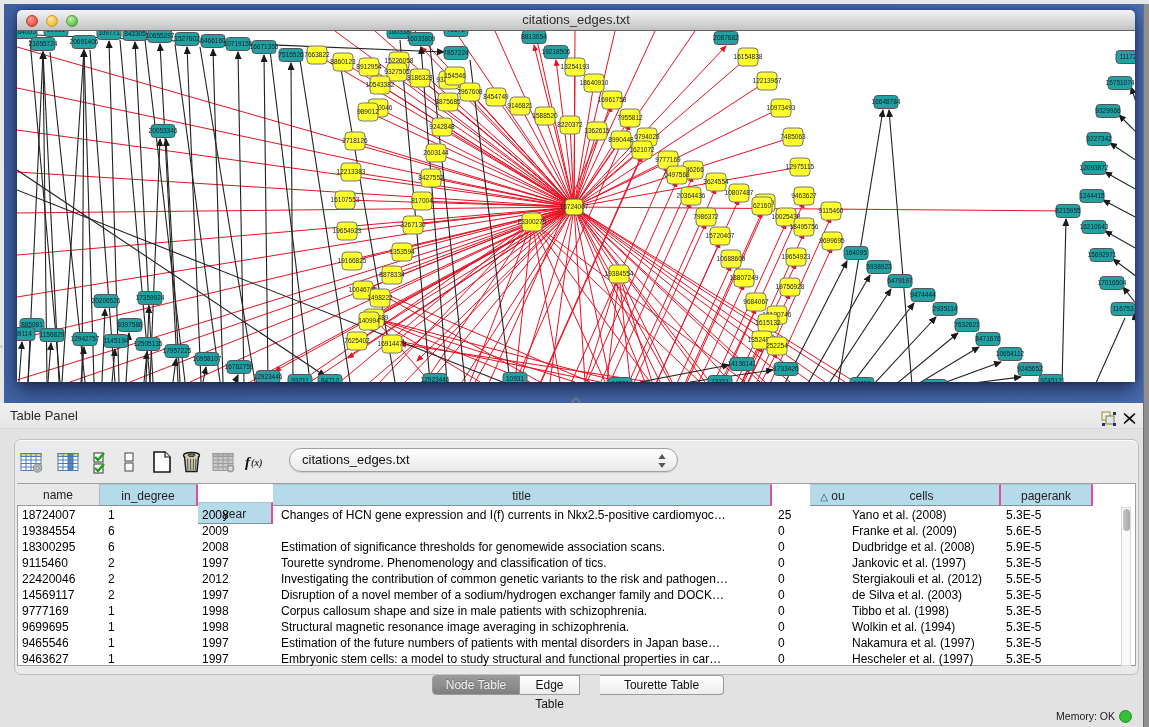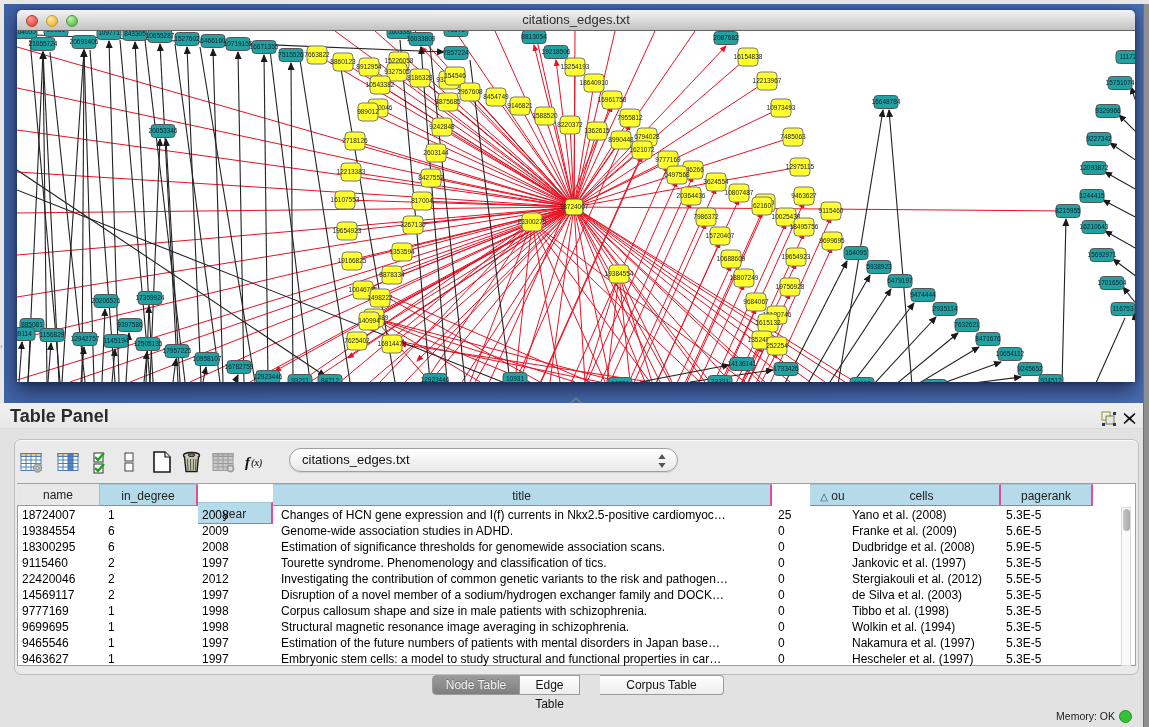--- a/index.html
+++ b/index.html
@@ -13,21 +13,21 @@
   background:linear-gradient(#f3f3f3,#cfcfcf 75%,#c2c2c2);
   border-bottom:1px solid #636363; border-radius:5px 5px 0 0;
   font-size:13px; color:#2e2e2e; text-align:center; line-height:20px; }
 .light { position:absolute; top:4.5px; width:12px; height:12px; border-radius:50%; }
 #titlebar .r { left:9px; background:radial-gradient(circle at 35% 30%, #ff9c92, #ec5b4e 60%, #c83c30); border:1px solid #b53d31;}
 #titlebar .y { left:29px; }
 #titlebar .g { left:49px; background:radial-gradient(circle at 35% 30%, #c5f0b0, #6cc958 60%, #47a233); border:1px solid #4f9e3d;}
 #canvas { position:absolute; left:0; top:21px; width:1118px; height:351px; background:#fff; overflow:hidden; border-bottom:0px; }
 #tpbar { position:absolute; left:0; top:403px; width:1143px; height:26px;
   background:linear-gradient(#f0f0f0,#e7e7e7); border-bottom:1px solid #d8d8d8;
-  font-size:18px; color:#2b2b2b; line-height:26px; padding-left:10px;font-weight:bold; }
+  font-size:13px; color:#2b2b2b; line-height:26px; padding-left:10px; }
 #lowbg { position:absolute; left:0; top:429px; width:1143px; height:298px; background:#e2e2e2; }
 #panel { position:absolute; left:14px; top:439px; width:1125px; height:236px;
   background:#eaeaea; border:1px solid #bfbfbf; border-radius:7px;
   box-shadow: inset 0 1px 0 #fbfbfb; }
 #tablebox { position:absolute; left:17px; top:483px; width:1119px; height:183px;
   background:#fff; border:1px solid #9e9e9e; }
 .hcell { position:absolute; top:484px; height:22px; background:#b5dbeb;
   border-right:2px solid #ec4899; border-bottom:1px solid #7e929c; border-top:1px solid #a5c6d4;
   font-size:12px; color:#222; text-align:center; line-height:22px; }
 .row { position:absolute; left:17px; width:1100px; height:16px; font-size:12px; color:#000; }
@@ -679,21 +679,20 @@
     <span style="left:185px">2008</span>
     <span style="left:264px">Changes of HCN gene expression and I(f) currents in Nkx2.5-positive cardiomyoc…</span>
     <span style="left:761px">25</span>
     <span style="left:835px">Yano et al. (2008)</span>
     <span style="left:989px">5.3E-5</span>
   </div>
 <div class="row" style="top:523px">
     <span style="left:5px">19384554</span>
     <span style="left:91px">6</span>
     <span style="left:185px">2009</span>
-    <span style="left:264px">Genome-wide association studies in ADHD.</span>
     <span style="left:761px">0</span>
     <span style="left:835px">Franke et al. (2009)</span>
     <span style="left:989px">5.6E-5</span>
   </div>
 <div class="row" style="top:539px">
     <span style="left:5px">18300295</span>
     <span style="left:91px">6</span>
     <span style="left:185px">2008</span>
     <span style="left:264px">Estimation of significance thresholds for genomewide association scans.</span>
     <span style="left:761px">0</span>
@@ -761,16 +760,16 @@
     <span style="left:264px">Embryonic stem cells: a model to study structural and functional properties in car…</span>
     <span style="left:761px">0</span>
     <span style="left:835px">Hescheler et al. (1997)</span>
     <span style="left:989px">5.3E-5</span>
   </div>
 <div id="vscroll"></div>
 <div id="vthumb"></div>
 <div id="tabs">
   <div class="tab sel" style="left:0;width:88px;border-radius:4px 0 0 4px;">Node Table</div>
   <div class="tab" style="left:88px;width:60px;border-left:none;">Edge Table</div>
-  <div class="tab" style="left:168px;width:124px;border-left:none;border-radius:0 4px 4px 0;">Corpus Table</div>
+  <div class="tab" style="left:168px;width:124px;border-left:none;border-radius:0 4px 4px 0;">Tourette Table</div>
 </div>
 <div id="memory">Memory: OK</div>
 <div id="memdot"></div>
 
 </body></html>

